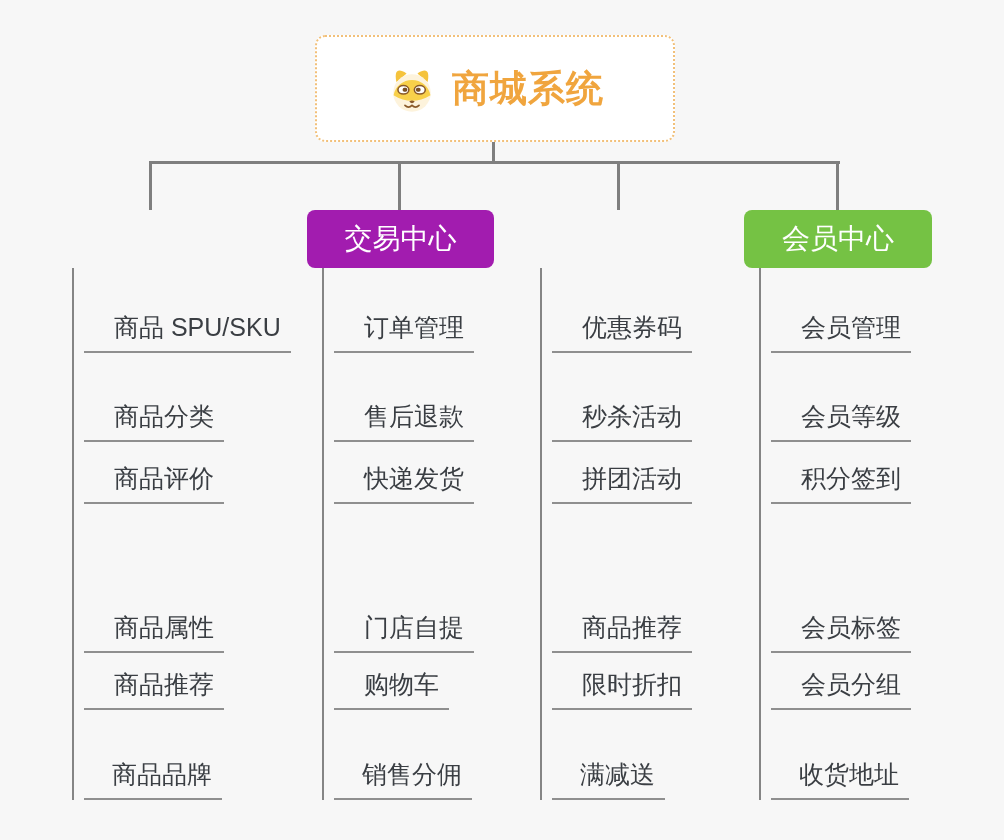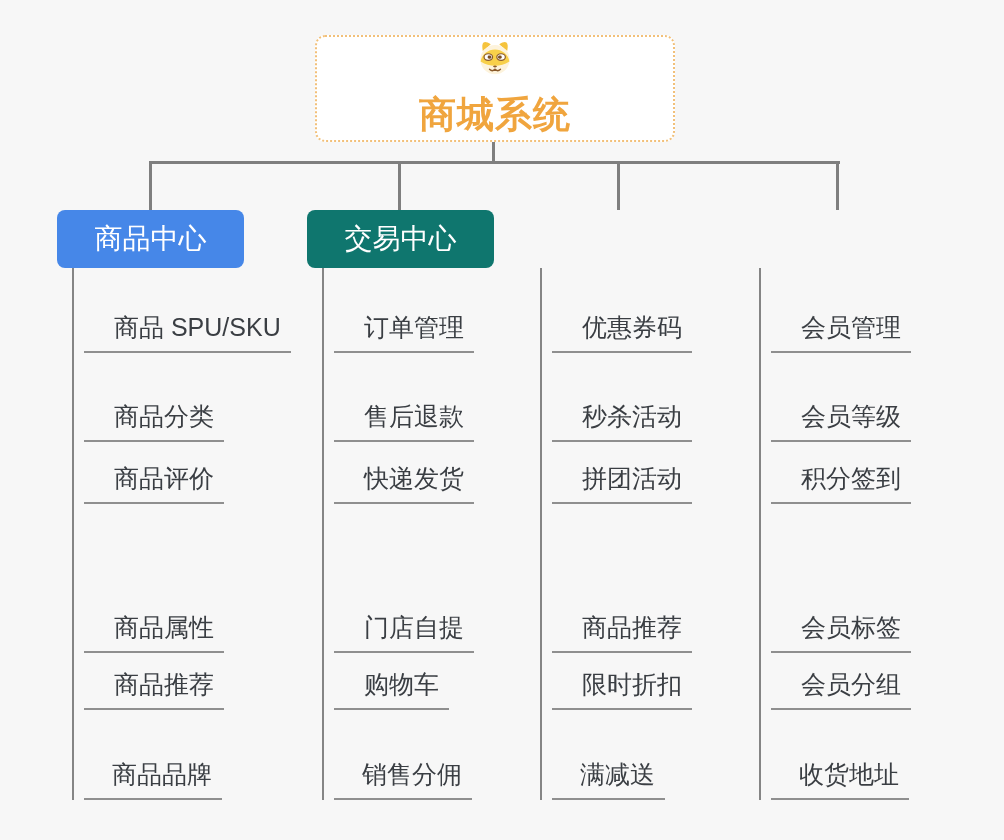--- a/index.html
+++ b/index.html
@@ -17,21 +17,20 @@
   
   .root-node{
     position:absolute;left:315px;top:35px;
     width:360px;height:107px;
     box-sizing:border-box;
     background:#ffffff;
     border:2px dotted #f2c079;
     border-radius:10px;
     display:flex;align-items:center;justify-content:center;
     gap:14px;
-    flex-direction:column;
   }
   .root-title{
     font-size:37px;
     font-weight:bold;
     color:#f0a53e;
     letter-spacing:1px;
     white-space:nowrap;
   }
   .doge{width:52px;height:50px;display:block;}
 
@@ -98,22 +97,22 @@
     <span class="root-title">商城系统</span>
   </div>
 
   <div class="conn stub"></div>
   <div class="conn hbar"></div>
   <div class="conn drop d0"></div>
   <div class="conn drop d1"></div>
   <div class="conn drop d2"></div>
   <div class="conn drop d3"></div>
 
-  <div class="branch b0" style="background: rgb(70, 135, 232);">商品中心</div>
-  <div class="branch b1" style="background: #0f766e;">交易中心</div>
+  <div class="branch b1" style="background: #a21caf;">交易中心</div>
+  <div class="branch b3" style="background: rgb(117, 194, 68);">会员中心</div>
 
   <div class="col c0">
     <div class="vline"></div>
     <div class="sub-item r0">商品 SPU/SKU</div>
     <div class="sub-item r1">商品分类</div>
     <div class="sub-item r2">商品评价</div>
     <div class="sub-item r3">商品属性</div>
     <div class="sub-item r4">商品推荐</div>
     <div class="sub-item r5">商品品牌</div>
   </div>

